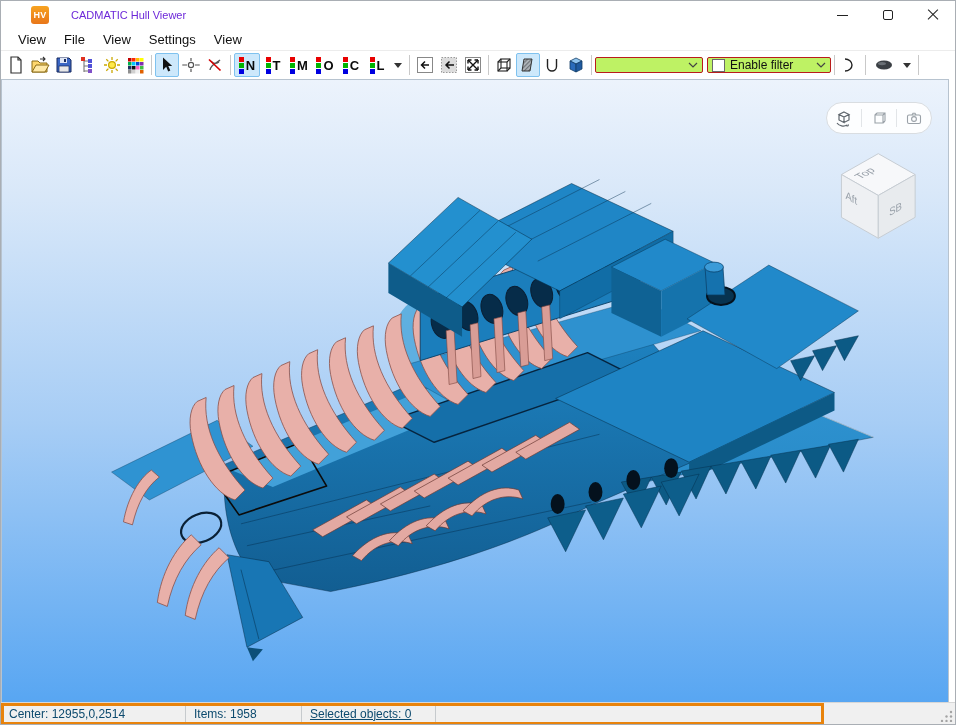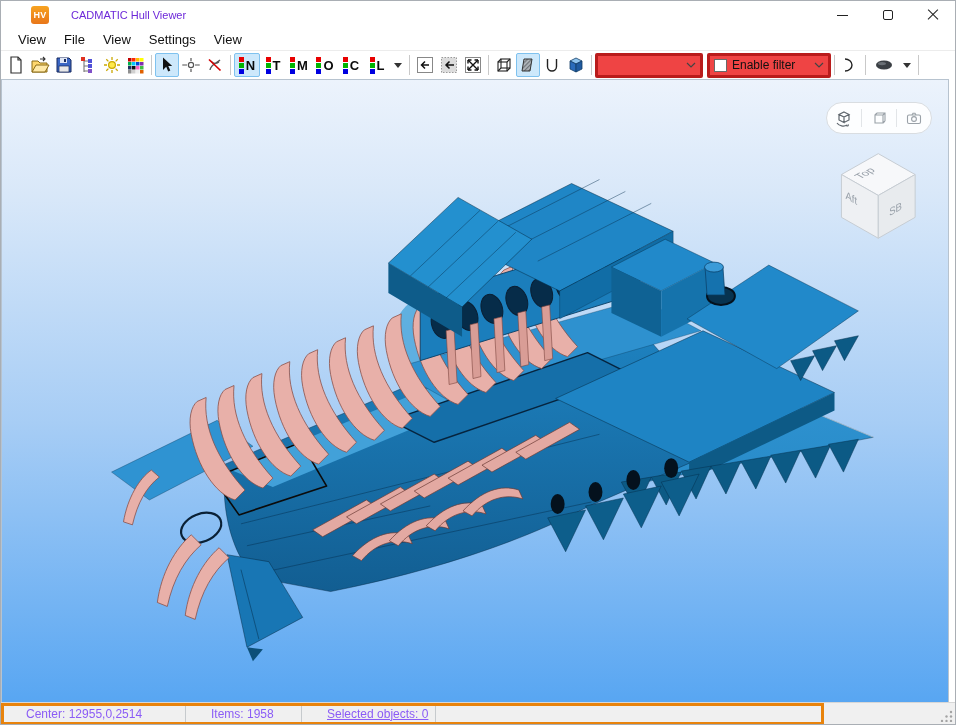--- a/index.html
+++ b/index.html
@@ -27,40 +27,40 @@
   
   .toolbar { height:28px; display:flex; align-items:center; padding-left:3px; background:#fff; }
   .tb-btn { width:24px; height:24px; display:flex; align-items:center; justify-content:center; border:1px solid transparent; border-radius:2px; flex:none; }
   .tb-btn.active { background:#cde8fb; border-color:#7fc2ef; }
   .tb-sep { width:1px; height:20px; background:#c9c9c9; margin:0 3px; flex:none; }
   .letter-btn { width:26px; }
   .letter-btn .sq { display:flex; flex-direction:column; gap:1px; margin-right:2px; }
   .letter-btn .sq i { width:5px; height:5px; display:block; }
   .letter-btn .lt { font-size:13px; font-weight:700; color:#0a0a0a; line-height:1; }
   .caret { width:0; height:0; border-left:4px solid transparent; border-right:4px solid transparent; border-top:5px solid #333; margin:0 4px; }
-  .combo { height:25px; width:108px; background:#ef4444; border:3px solid #b91c1c; border-radius:2px; display:flex; align-items:center; padding:0 4px; flex:none; }
+  .combo { height:16px; width:108px; background:#bef264; border:1px solid #b91c1c; border-radius:2px; display:flex; align-items:center; padding:0 4px; flex:none; }
   .combo .val { flex:1; font-size:12px; color:#111; }
   .combo.filter { width:124px; margin-left:4px; }
   .checkbox { width:13px; height:13px; border:1px solid #6a6a6a; background:#fff; margin-right:5px; flex:none; }
   .chev { flex:none; }
 
   
   .viewport { position:absolute; top:78px; left:0; right:6px; bottom:22px;
     border:1px solid #b7c3cf; border-bottom:none;
     background:linear-gradient(180deg,#ecf3fc 0%,#d9e8f9 18%,#a7cdf5 55%,#58a6f2 100%); overflow:hidden; }
   .scene { position:absolute; inset:0; width:100%; height:100%; }
 
   .overlay-pill { position:absolute; top:22px; right:16px; width:106px; height:32px; border-radius:16px;
     background:rgba(255,255,255,.92); border:1px solid #d9dde1; display:flex; align-items:center; }
   .pill-btn { flex:1; height:100%; display:flex; align-items:center; justify-content:center; }
   .pill-sep { width:1px; height:18px; background:#e2e5e8; }
 
   
   .statusbar { position:absolute; left:0; right:0; bottom:0; height:22px; background:#f0f0f0; display:flex; align-items:stretch; border-top:1px solid #d7d7d7; }
-  .seg { display:flex; align-items:center; padding-left:25px; font-size:12px; color:#8b5cf6; border-right:1px solid #c6cacd; }
+  .seg { display:flex; align-items:center; padding-left:8px; font-size:12px; color:#0c4a6e; border-right:1px solid #c6cacd; }
   .seg-0{width:185px;} .seg-1{width:116px;} .seg-2{width:212px;} .seg-3{width:176px;} .seg-4{width:134px;text-decoration:underline;}
   .status-highlight { position:absolute; left:0; top:0; width:823px; height:22px; border:3px solid #e8830c; pointer-events:none; z-index:3; }
   .grip { position:absolute; right:2px; bottom:2px; }
 </style>
 </head>
 <body>
 
 <div class="window">
 
   <div class="titlebar">

